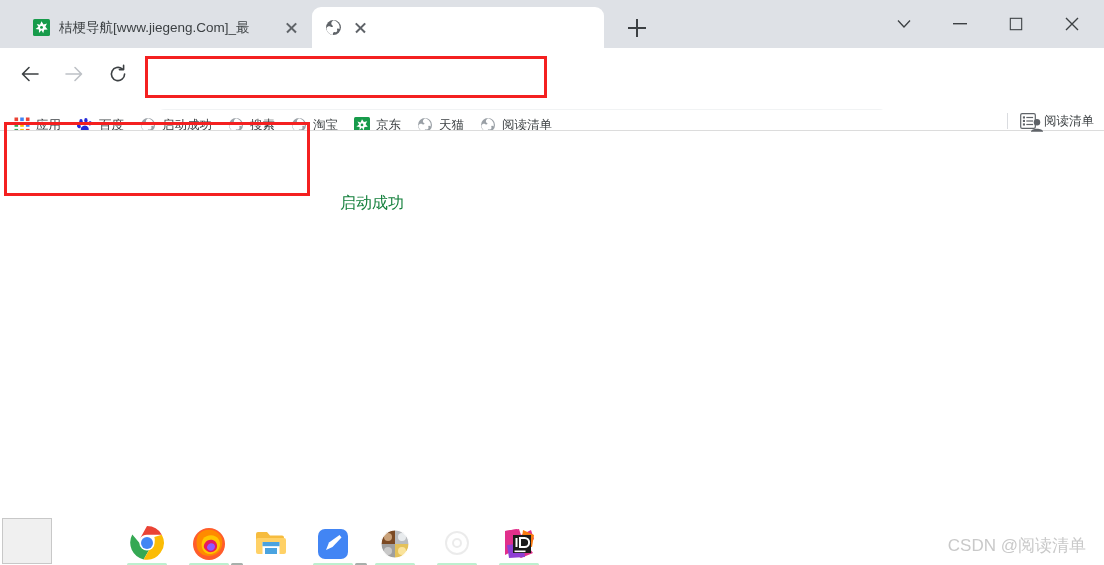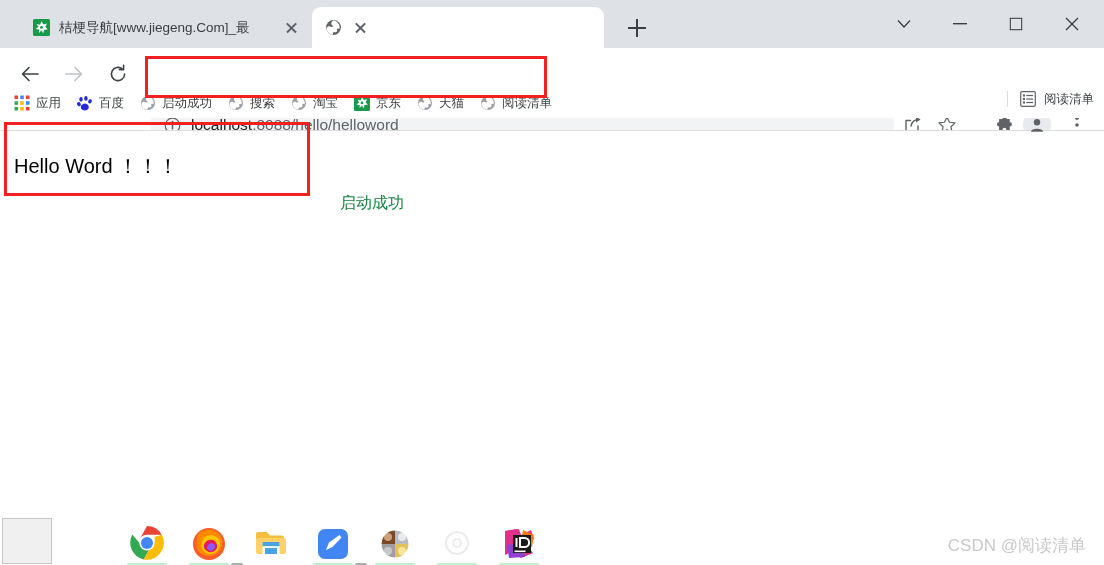--- a/index.html
+++ b/index.html
@@ -83,21 +83,21 @@
   #tb-ext   { left: 988px; }
   #tb-profile { left: 1020px; }
   #tb-menu  { left: 1060px; }
   .profile-circle {
     position: absolute; left: 50%; top: 50%; transform: translate(-50%,-50%);
     width: 28px; height: 28px; border-radius: 50%; background: #e8eaed;
   }
 
   
   .bookmarks {
-    position: absolute; left: 0; top: 88px; width: 1104px; height: 30px;
+    position: absolute; left: 0; top: 110px; width: 1104px; height: 30px;
     background: #ffffff; display: flex; align-items: center; padding-left: 14px;
   }
   .bm {
     display: flex; align-items: center; gap: 6px; height: 24px;
     padding: 0 8px 0 0; margin-right: 8px; border-radius: 4px;
   }
   .bm-label { font-size: 12.5px; color: #3c4043; white-space: nowrap; }
   .bm-ico { width: 16px; height: 16px; flex: 0 0 16px; display: block; }
   .bm-right {
     position: absolute; right: 10px; top: 3px; height: 24px;
@@ -368,21 +368,20 @@
         <rect x="2.9" y="10.4" width="2.1" height="2.1" fill="#5f6368"></rect>
         <rect x="6.3" y="3.9" width="6.8" height="1.2" fill="#5f6368"></rect>
         <rect x="6.3" y="7.4" width="6.8" height="1.2" fill="#5f6368"></rect>
         <rect x="6.3" y="10.9" width="6.8" height="1.2" fill="#5f6368"></rect>
       </svg>
       <span class="bm-label">阅读清单</span>
     </div>
   </div>
 
   <div class="content">
-    <div class="hello-text">Hello Word ！！！</div>
     <div class="note-text">启动成功</div>
   </div>
 
   <div class="annot" id="annot-omnibox"></div>
   <div class="annot" id="annot-content"></div>
 
   <div class="desktop">
     <div class="desk-panel"></div>
 
     <div class="task" id="task-chrome">

